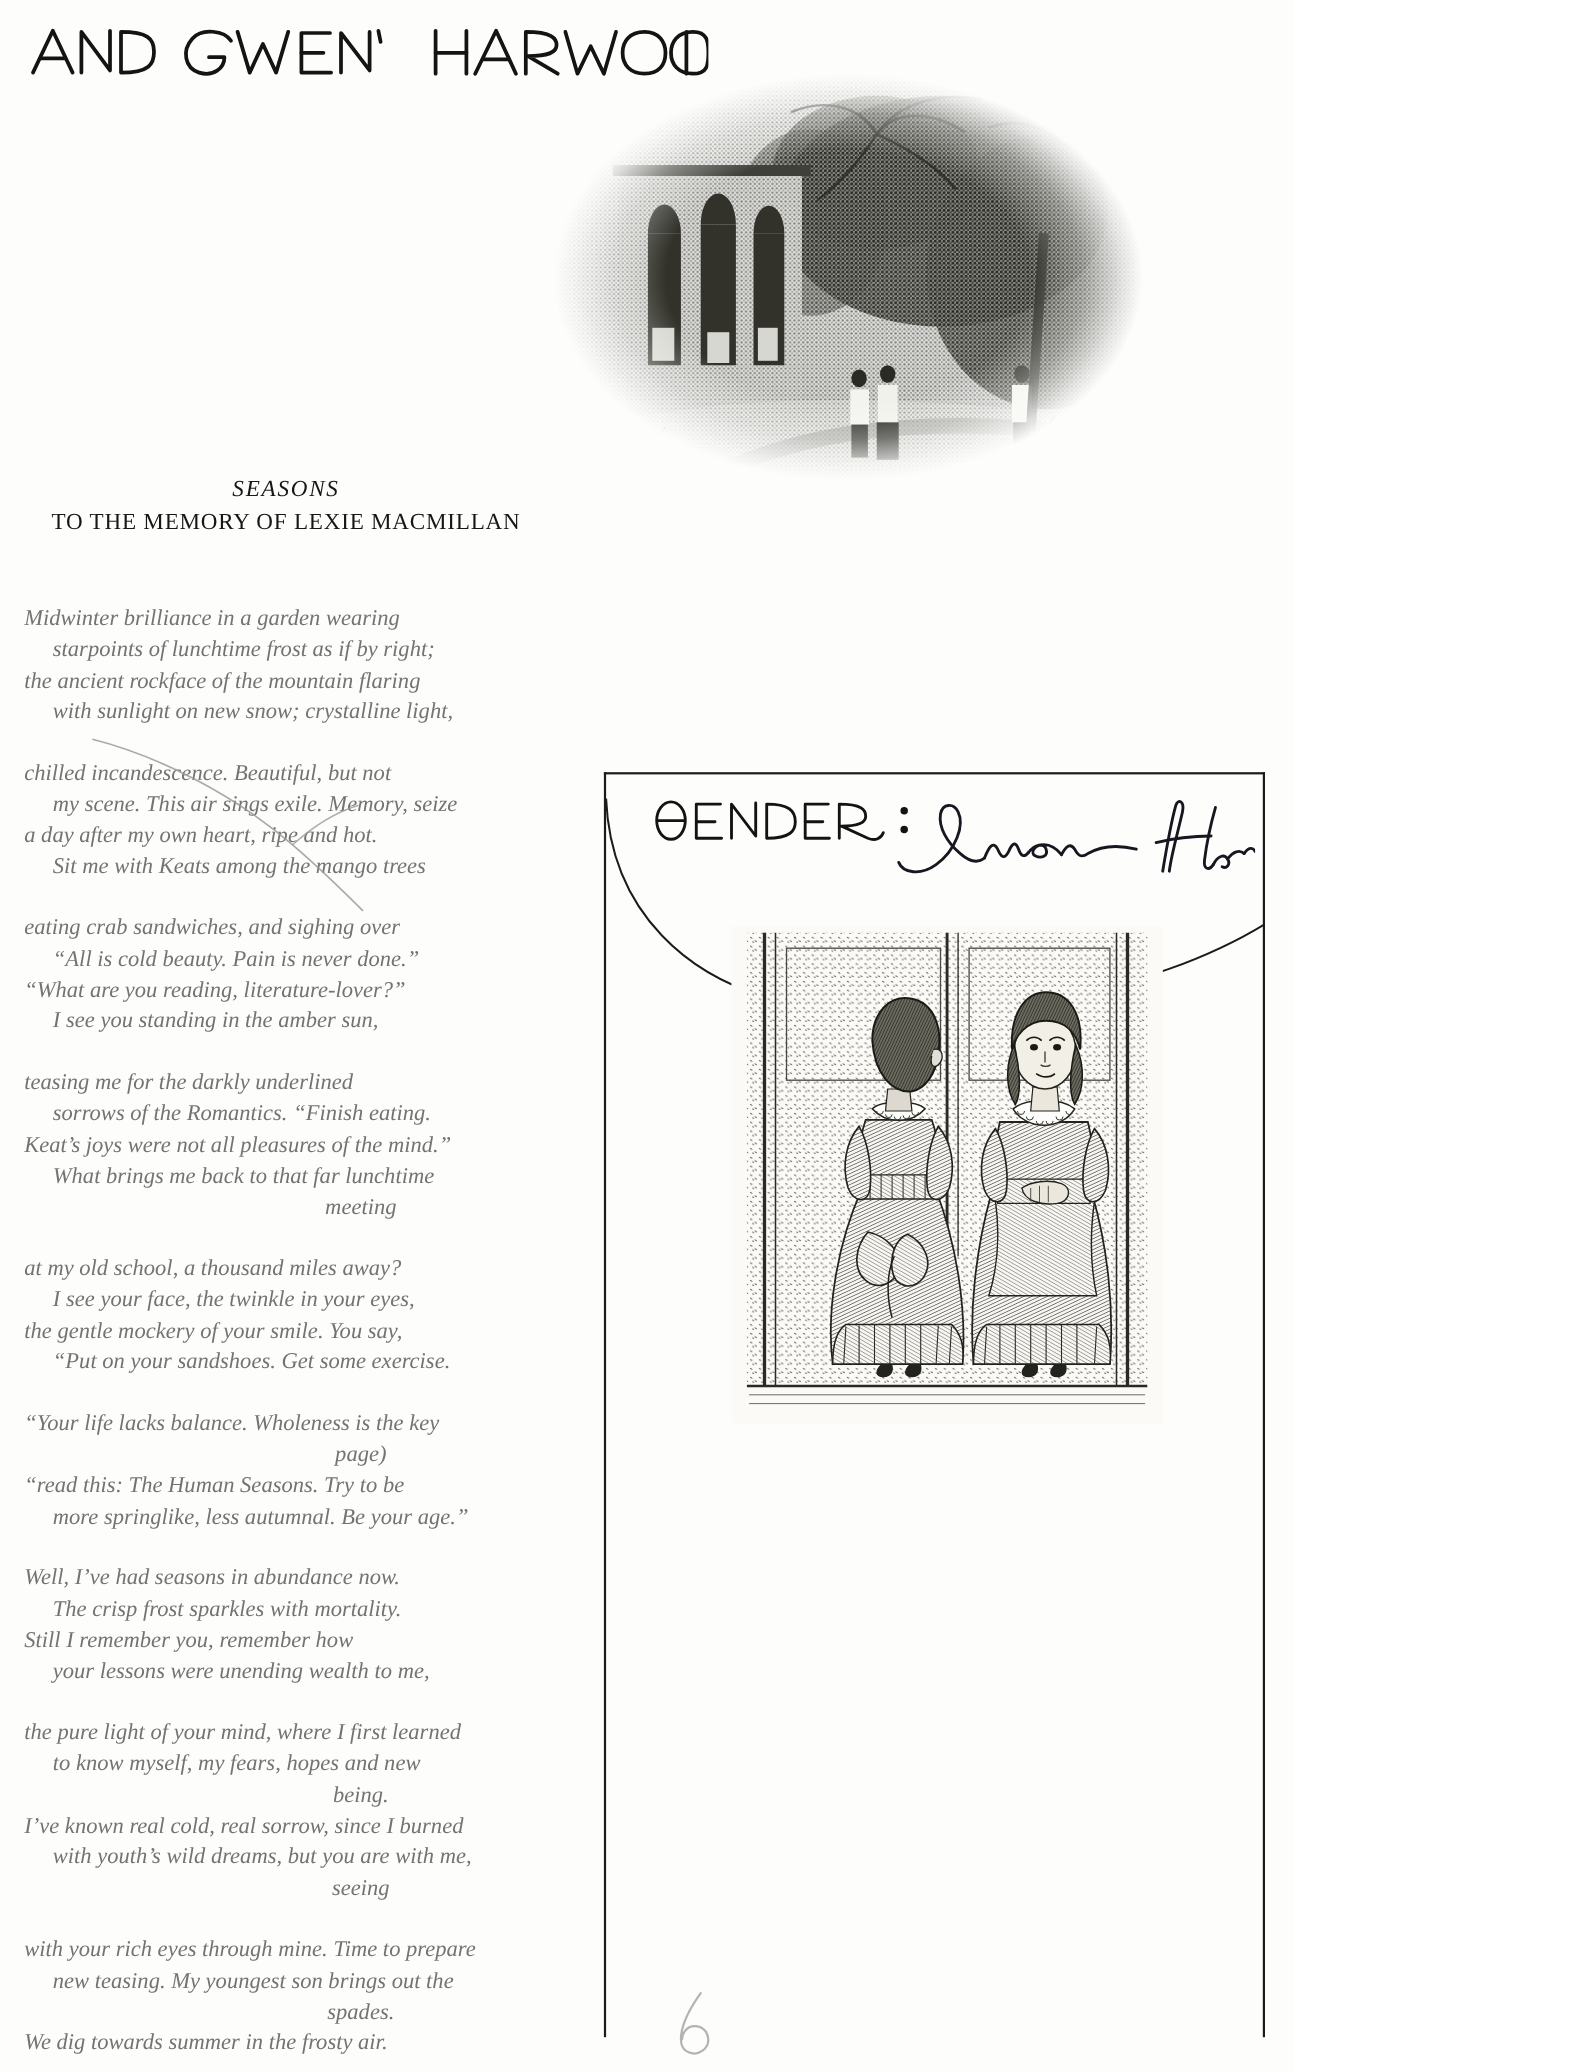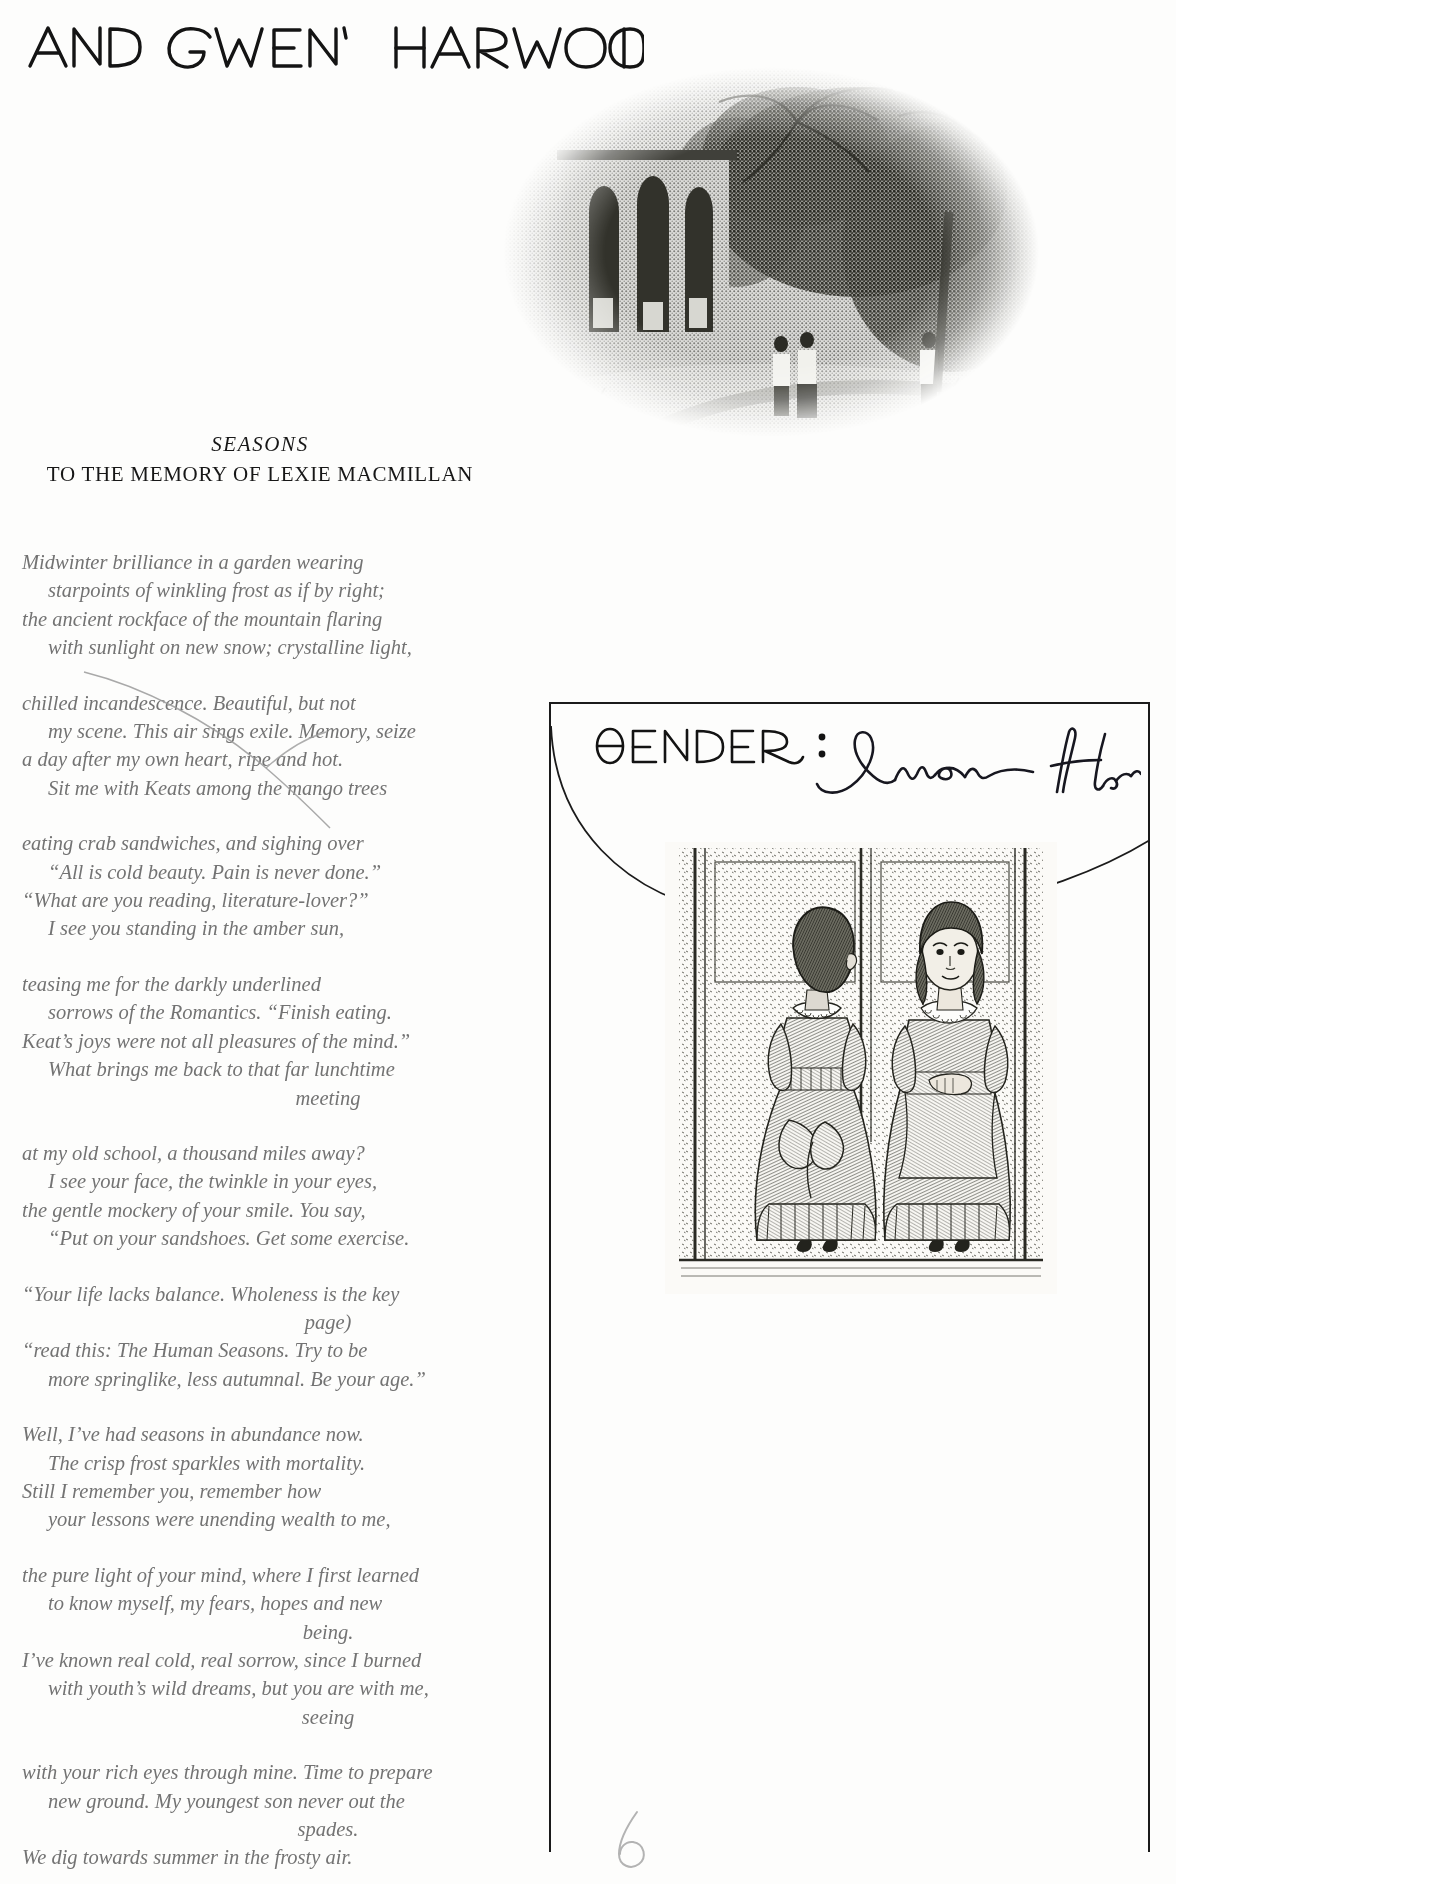--- a/index.html
+++ b/index.html
@@ -312,21 +312,21 @@
   </div>
 
   <div id="title-block">
     <div id="poem-title">SEASONS</div>
     <div id="poem-dedication">TO THE MEMORY OF LEXIE MACMILLAN</div>
   </div>
 
   <div id="poem-body">
       <div class="stanza">
         <div class="verse-line">Midwinter brilliance in a garden wearing</div>
-        <div class="verse-line indent-1">starpoints of winkling frost as if by right;</div>
+        <div class="verse-line indent-1">starpoints of lunchtime frost as if by right;</div>
         <div class="verse-line">the ancient rockface of the mountain flaring</div>
         <div class="verse-line indent-1">with sunlight on new snow; crystalline light,</div>
       </div>
       <div class="stanza">
         <div class="verse-line">chilled incandescence. Beautiful, but not</div>
         <div class="verse-line indent-1">my scene. This air sings exile. Memory, seize</div>
         <div class="verse-line">a day after my own heart, ripe and hot.</div>
         <div class="verse-line indent-1">Sit me with Keats among the mango trees</div>
       </div>
       <div class="stanza">
@@ -363,21 +363,21 @@
       <div class="stanza">
         <div class="verse-line">the pure light of your mind, where I first learned</div>
         <div class="verse-line indent-1">to know myself, my fears, hopes and new</div>
         <div class="verse-line indent-2">being.</div>
         <div class="verse-line">I’ve known real cold, real sorrow, since I burned</div>
         <div class="verse-line indent-1">with youth’s wild dreams, but you are with me,</div>
         <div class="verse-line indent-2">seeing</div>
       </div>
       <div class="stanza">
         <div class="verse-line">with your rich eyes through mine. Time to prepare</div>
-        <div class="verse-line indent-1">new ground. My youngest son never out the</div>
+        <div class="verse-line indent-1">new teasing. My youngest son brings out the</div>
         <div class="verse-line indent-2">spades.</div>
         <div class="verse-line">We dig towards summer in the frosty air.</div>
       </div>
     </div>
 
   <svg id="pencil-mark" width="330" height="230" viewBox="0 0 330 230" aria-hidden="true">
     <path d="M4 72 C60 86 130 120 186 168 C214 192 236 214 250 228" stroke="#9a9a9a" stroke-width="1.5" fill="none" opacity="0.85"></path>
     <path d="M186 168 C206 150 226 138 246 132" stroke="#9a9a9a" stroke-width="1.4" fill="none" opacity="0.8"></path>
   </svg>
 

